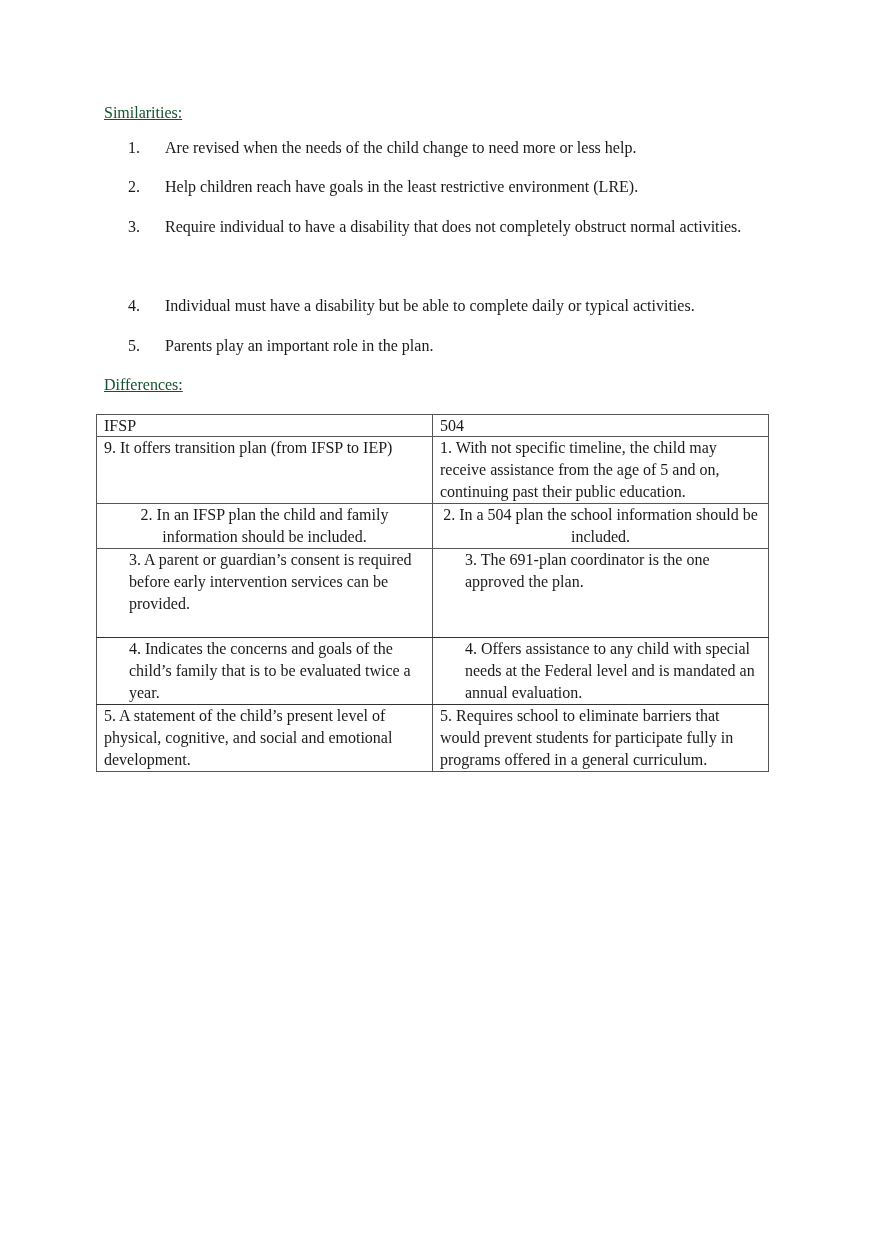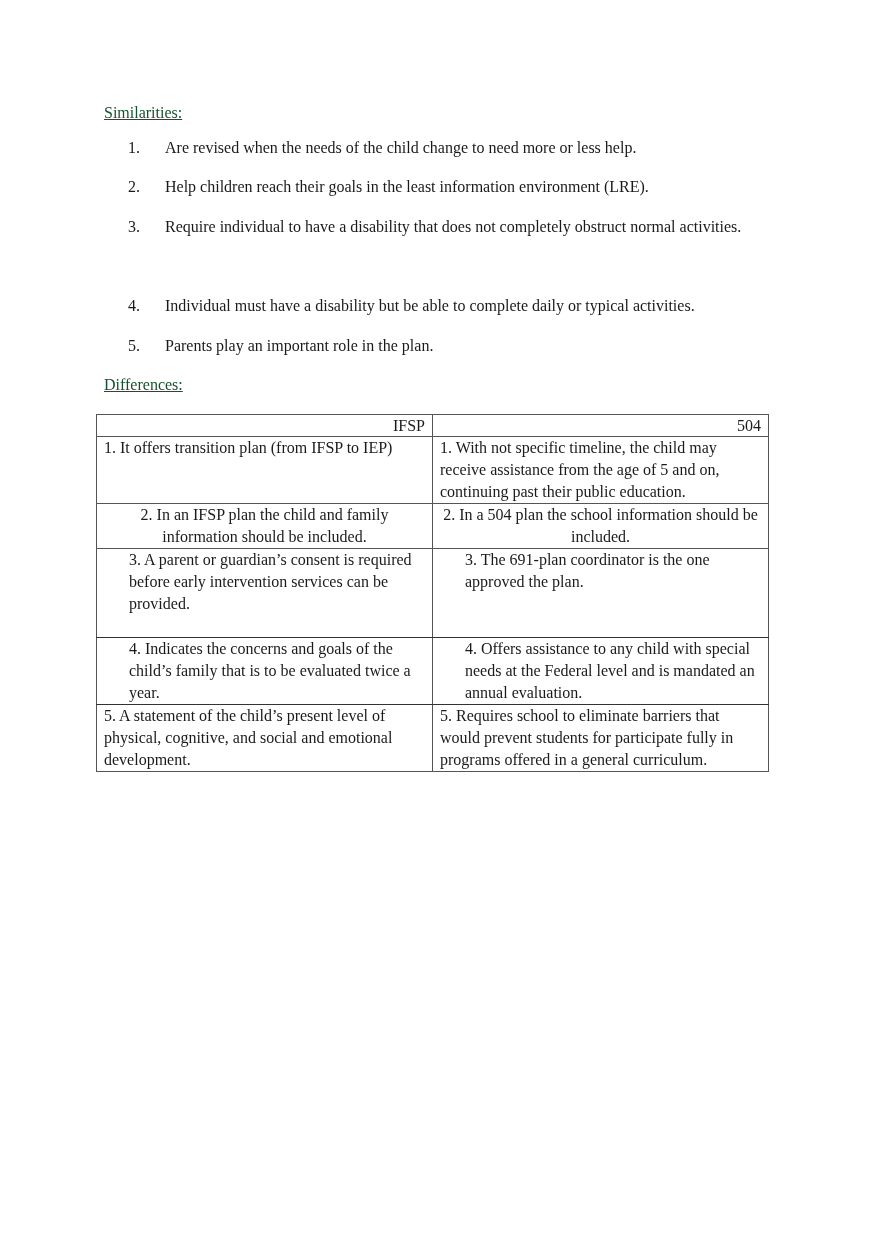--- a/index.html
+++ b/index.html
@@ -25,21 +25,21 @@
     font-size: 16px; line-height: 22px;
   }
   table.diff th, table.diff td {
     border: 1px solid #555;
     vertical-align: top;
     padding: 0 7px;
     width: 50%;
     font-weight: normal;
     text-align: left;
   }
-  table.diff th { text-align: right; height: 21px; line-height: 21px; font-family: Liberation Serif, serif; }
+  table.diff th { text-align: left; height: 21px; line-height: 21px; font-family: Liberation Serif, serif; }
   tr.r1 td { height: 65px; }
   tr.r2 td { height: 42px; text-align: center; }
   tr.r3 td { height: 88px; }
   tr.r4 td { height: 65px; }
   tr.r5 td { height: 66px; }
   tr.r3 td, tr.r4 td { border-bottom-color: #333; padding-left: 32px; }
 </style>
 </head>
 <body>
 
@@ -47,21 +47,21 @@
 
   <div class="heading" style="top:104px;">Similarities:</div>
 
   <div class="sim-list">
     <div class="sim-item" style="top:128px;">
       <span class="num">1.</span>
       <span class="txt">Are revised when the needs of the child change to need more or less help.</span>
     </div>
     <div class="sim-item" style="top:167px;">
       <span class="num">2.</span>
-      <span class="txt">Help children reach their goals in the least information environment (LRE).</span>
+      <span class="txt">Help children reach have goals in the least restrictive environment (LRE).</span>
     </div>
     <div class="sim-item" style="top:207px;">
       <span class="num">3.</span>
       <span class="txt">Require individual to have a disability that does not completely obstruct normal activities.</span>
     </div>
     <div class="sim-item" style="top:286px;">
       <span class="num">4.</span>
       <span class="txt">Individual must have a disability but be able to complete daily or typical activities.</span>
     </div>
     <div class="sim-item" style="top:326px;">
@@ -74,21 +74,21 @@
 
   <table class="diff">
     <thead>
       <tr>
         <th>IFSP</th>
         <th>504</th>
       </tr>
     </thead>
     <tbody>
       <tr class="r1">
-        <td>1.  It offers transition plan (from IFSP to IEP)</td>
+        <td>9.  It offers transition plan (from IFSP to IEP)</td>
         <td>1. With not specific timeline, the child may receive assistance from the age of 5 and on, continuing past their public education.</td>
       </tr>
       <tr class="r2">
         <td>2. In an IFSP plan the child and family information should be included.</td>
         <td>2. In a 504 plan the school information should be included.</td>
       </tr>
       <tr class="r3">
         <td>3. A parent or guardian’s consent is required before early intervention services can be provided.</td>
         <td>3. The 691-plan coordinator is the one approved the plan.</td>
       </tr>

